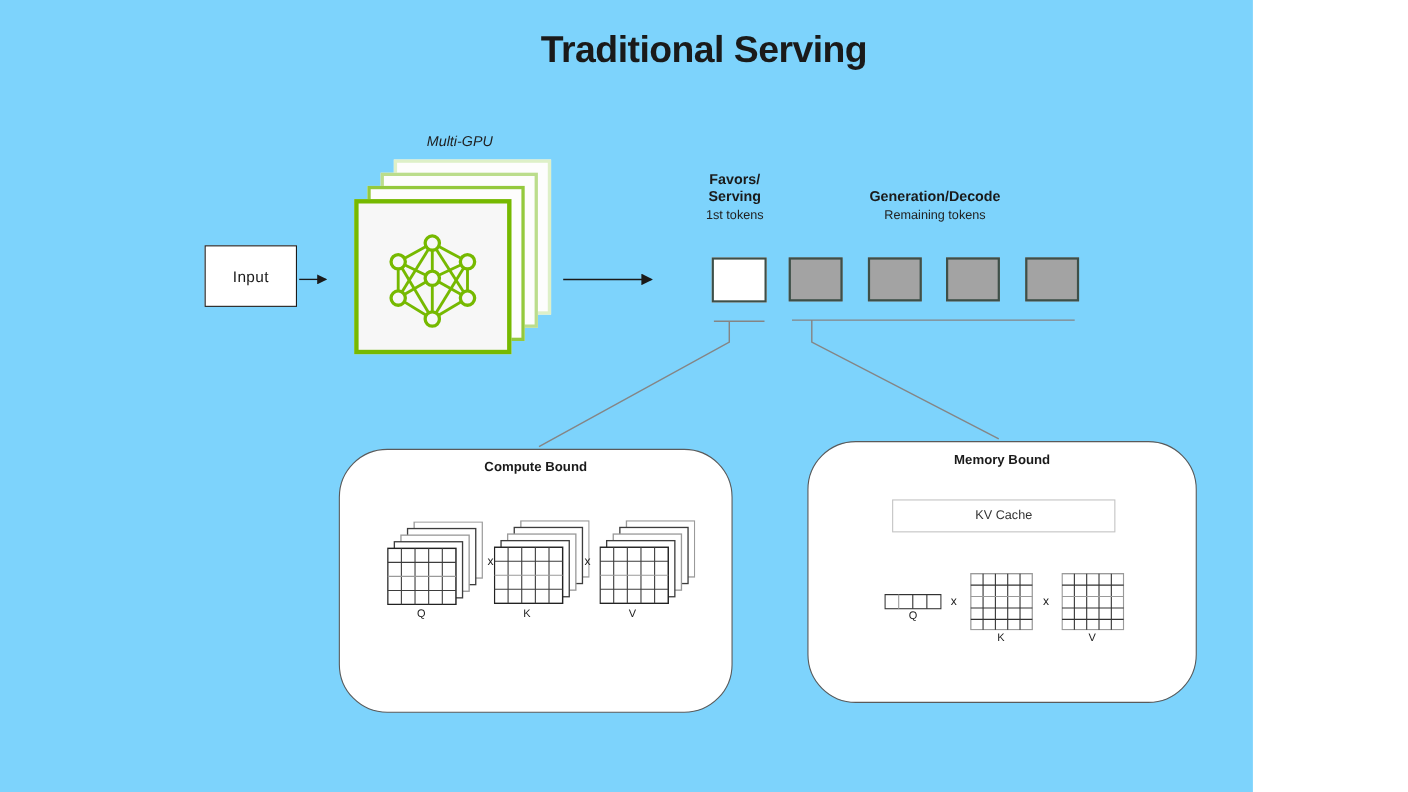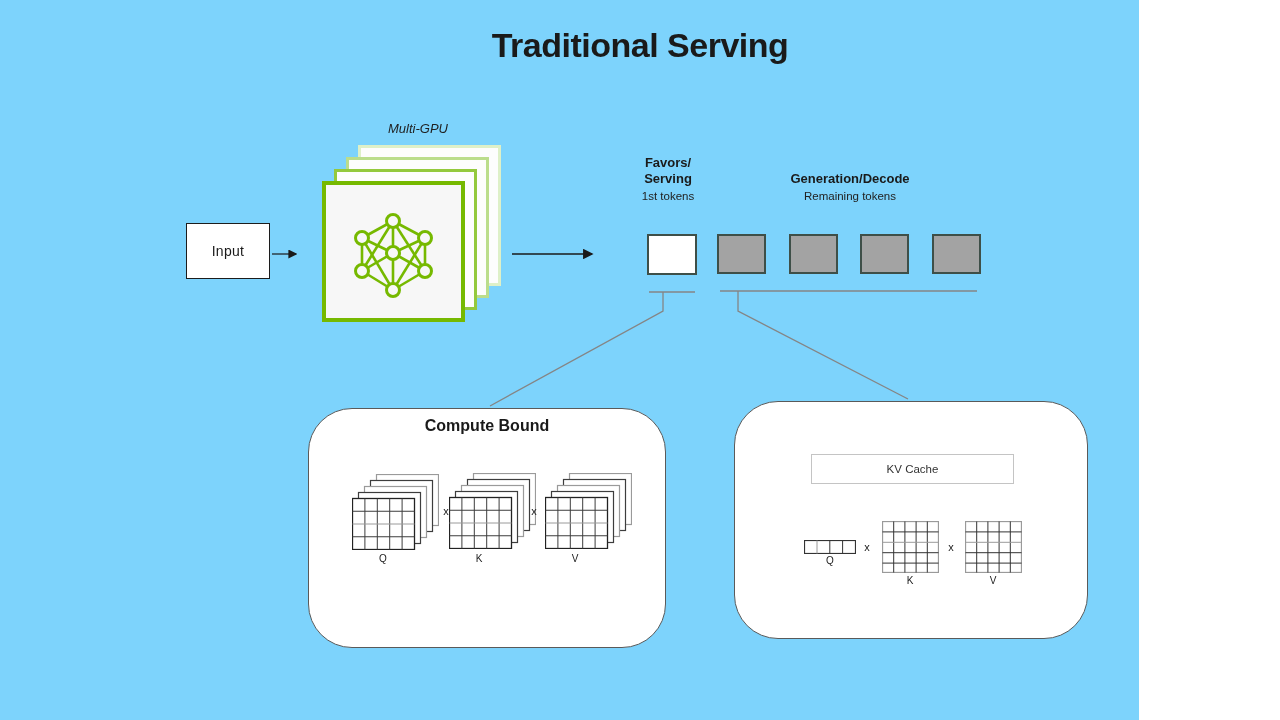--- a/index.html
+++ b/index.html
@@ -27,21 +27,21 @@
   .lbl-bold{font-size:13px;font-weight:700;line-height:16px;}
   .lbl-sub{font-size:11.5px;line-height:14px;margin-top:2px;color:#222;}
 
   .token{box-sizing:border-box;border:2px solid #3e4f48;}
   .token-white{left:647px;top:234px;width:50px;height:41px;background:#ffffff;}
   .token-gray{top:234px;width:49px;height:40px;background:#a3a3a3;}
 
   .panel{box-sizing:border-box;border:1px solid #5a5a5a;border-radius:44px;background:#fff;}
   .panel-compute{left:308px;top:408px;width:358px;height:240px;}
   .panel-memory{left:734px;top:401px;width:354px;height:238px;}
-  .panel-title{left:0;top:0;width:100%;font-size:16px;font-weight:700;}
+  .panel-title{left:0;top:0;width:100%;font-size:12px;font-weight:700;}
   .panel-caption{left:0;width:100%;font-size:14px;color:#111;}
 
   .op-x{width:20px;font-size:11px;color:#222;text-align:center;}
   .mat-label{width:30px;font-size:10px;color:#222;text-align:center;}
 
   .kv-cache-box{left:76px;top:52px;width:203px;height:30px;border:1px solid #c4c4c4;
                 box-sizing:border-box;display:flex;align-items:center;justify-content:center;
                 font-size:11.5px;color:#333;background:#fff;}
 
   svg{display:block;}
@@ -176,20 +176,21 @@
         <use href="#def-stack"></use>
       </svg>
 
     <div class="abs mat-label" style="left:59px;top:144px">Q</div>
     <div class="abs mat-label" style="left:155px;top:144px">K</div>
     <div class="abs mat-label" style="left:251px;top:144px">V</div>
 
   </div>
 
   <div class="abs panel panel-memory">
+    <div class="abs ctr panel-title" style="top:9px">Memory Bound</div>
 
     <div class="abs kv-cache-box">
       <span>KV Cache</span>
     </div>
 
     <svg class="abs" style="left:69px;top:138px" width="52" height="14">
         <use href="#def-qvec"></use>
       </svg>
     <div class="abs mat-label" style="left:80px;top:153px">Q</div>
 

